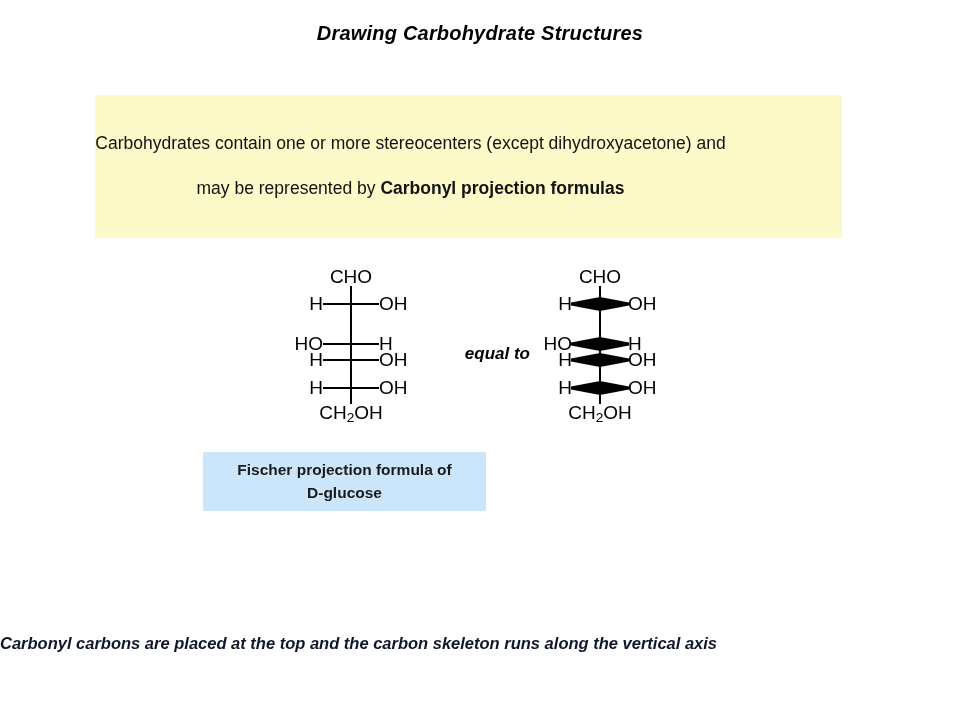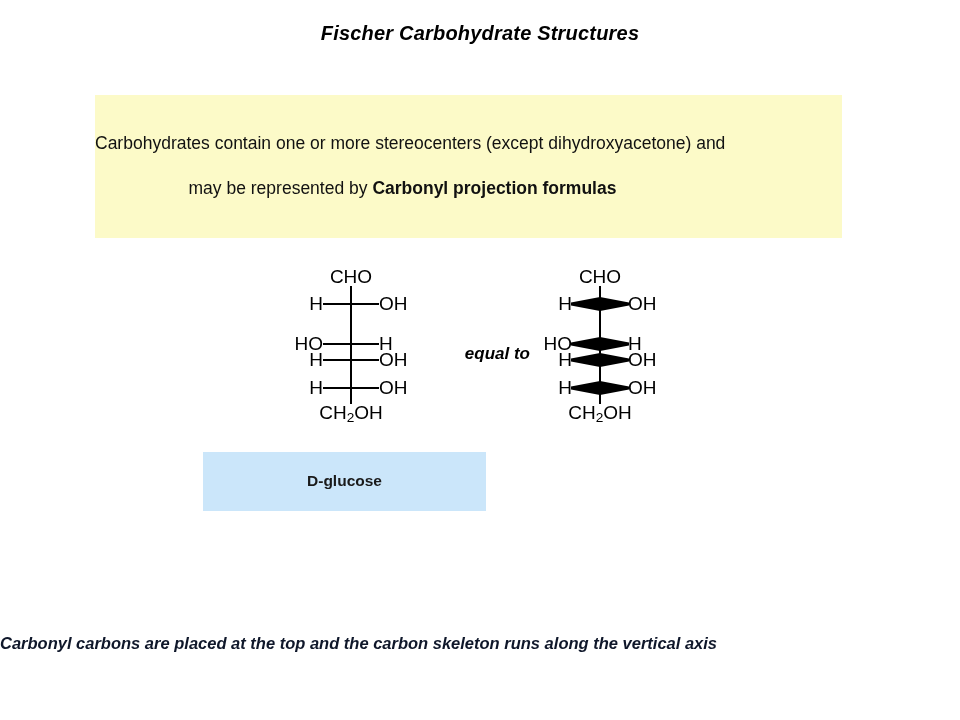--- a/index.html
+++ b/index.html
@@ -33,26 +33,27 @@
   .yellow-box {
     position: absolute;
     left: 95px;
     top: 95px;
     width: 747px;
     height: 143px;
     background: #fcfac8;
   }
   .yellow-box-inner {
     position: absolute;
-    left: 0;
+    left: 8px;
     top: 0;
     width: 615px;
     height: 143px;
     display: flex;
     flex-direction: column;
+    align-items: center;
     justify-content: center;
   }
   .yb-line {
     font-size: 17.5px;
     color: #111111;
     line-height: 1.35;
     text-align: center;
     white-space: nowrap;
   }
   .yb-line.first { margin-bottom: 21px; }
@@ -199,21 +200,21 @@
     font-size: 16.5px;
     font-weight: bold;
     font-style: italic;
     color: #0f172a;
     white-space: nowrap;
   }
 </style>
 </head>
 <body>
 
-<div class="slide-title">Fischer Carbohydrate Structures</div>
+<div class="slide-title">Drawing Carbohydrate Structures</div>
 
 <div class="yellow-box">
   <div class="yellow-box-inner">
     <div class="yb-line first">Carbohydrates contain one or more stereocenters  (except dihydroxyacetone) and</div>
     <div class="yb-line"><span>may be represented  by </span><span class="yb-strong">Carbonyl projection formulas</span></div>
   </div>
 </div>
 
 <div class="structures">
 
@@ -287,16 +288,17 @@
     </div>
 
     <div class="term bottom"><span>CH</span><sub>2</sub><span>OH</span></div>
   </div>
 
 </div>
 
 <div class="equal-to">equal to</div>
 
 <div class="blue-box">
+  <div class="bb-line">Fischer projection formula of</div>
   <div class="bb-line">D-glucose</div>
 </div>
 
 <div class="bottom-caption">Carbonyl carbons are placed at the top and the carbon skeleton runs along the vertical axis</div>
 
 </body></html>

